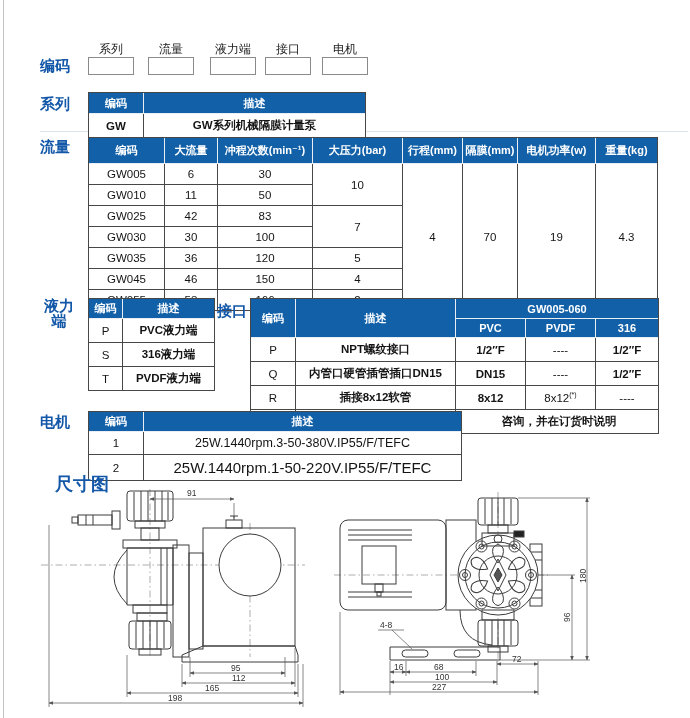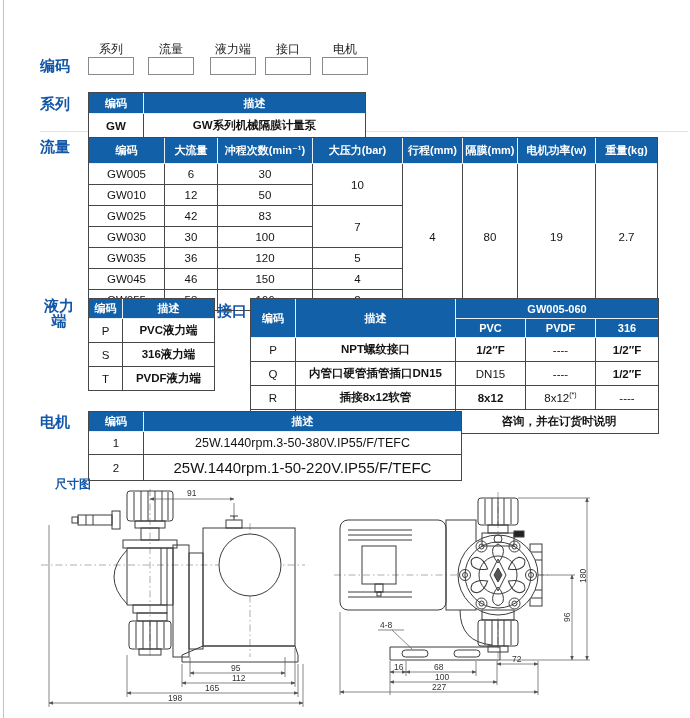--- a/index.html
+++ b/index.html
@@ -103,27 +103,27 @@
       <th>隔膜(mm)</th>
       <th>电机功率(w)</th>
       <th>重量(kg)</th>
     </tr>
     <tr style="height:18px">
       <td>GW005</td>
       <td>6</td>
       <td>30</td>
       <td rowspan="2">10</td>
       <td rowspan="7">4</td>
-      <td rowspan="7">80</td>
+      <td rowspan="7">70</td>
       <td rowspan="7">19</td>
-      <td rowspan="7">2.7</td>
+      <td rowspan="7">4.3</td>
     </tr>
     <tr style="height:18px">
       <td>GW010</td>
-      <td>12</td>
+      <td>11</td>
       <td>50</td>
     </tr>
     <tr style="height:18px">
       <td>GW025</td>
       <td>42</td>
       <td>83</td>
       <td rowspan="2">7</td>
     </tr>
     <tr style="height:18px">
       <td>GW030</td>
@@ -200,21 +200,21 @@
     <tr style="height:19px">
       <td>P</td>
       <td style="font-weight:bold">NPT螺纹接口</td>
       <td style="font-weight:bold">1/2″F</td>
       <td>----</td>
       <td style="font-weight:bold">1/2″F</td>
     </tr>
     <tr style="height:19px">
       <td>Q</td>
       <td style="font-weight:bold">内管口硬管插管插口DN15</td>
-      <td style="font-weight:normal">DN15</td>
+      <td style="font-weight:bold">DN15</td>
       <td>----</td>
       <td style="font-weight:bold">1/2″F</td>
     </tr>
     <tr style="height:19px">
       <td>R</td>
       <td style="font-weight:bold">插接8x12软管</td>
       <td style="font-weight:bold">8x12</td>
       <td><span>8x12</span><sup>(*)</sup></td>
       <td>----</td>
     </tr>
@@ -241,21 +241,21 @@
       <td>1</td>
       <td style="font-size:12.5px">25W.1440rpm.3-50-380V.IP55/F/TEFC</td>
     </tr>
     <tr style="height:21px">
       <td>2</td>
       <td style="font-size:15px">25W.1440rpm.1-50-220V.IP55/F/TEFC</td>
     </tr>
   </tbody>
     </table>
 
-  <div class="sec-label" style="left:55px;top:477px;font-size:12px">尺寸图</div>
+  <div class="sec-label" style="left:55px;top:477px;font-size:18px">尺寸图</div>
 
   <svg style="left:35px;top:487px" width="276" height="224" viewBox="0 0 276 224">
     <defs>
       <marker id="ar1" viewBox="0 0 10 10" refX="9" refY="5" markerWidth="7" markerHeight="7" orient="auto-start-reverse">
         <path d="M0,1 L10,5 L0,9 z" fill="#555"></path>
       </marker>
     </defs>
     <g class="cl">
       <line x1="6" y1="78" x2="270" y2="78"></line>
       <line x1="115" y1="2" x2="115" y2="170"></line>

